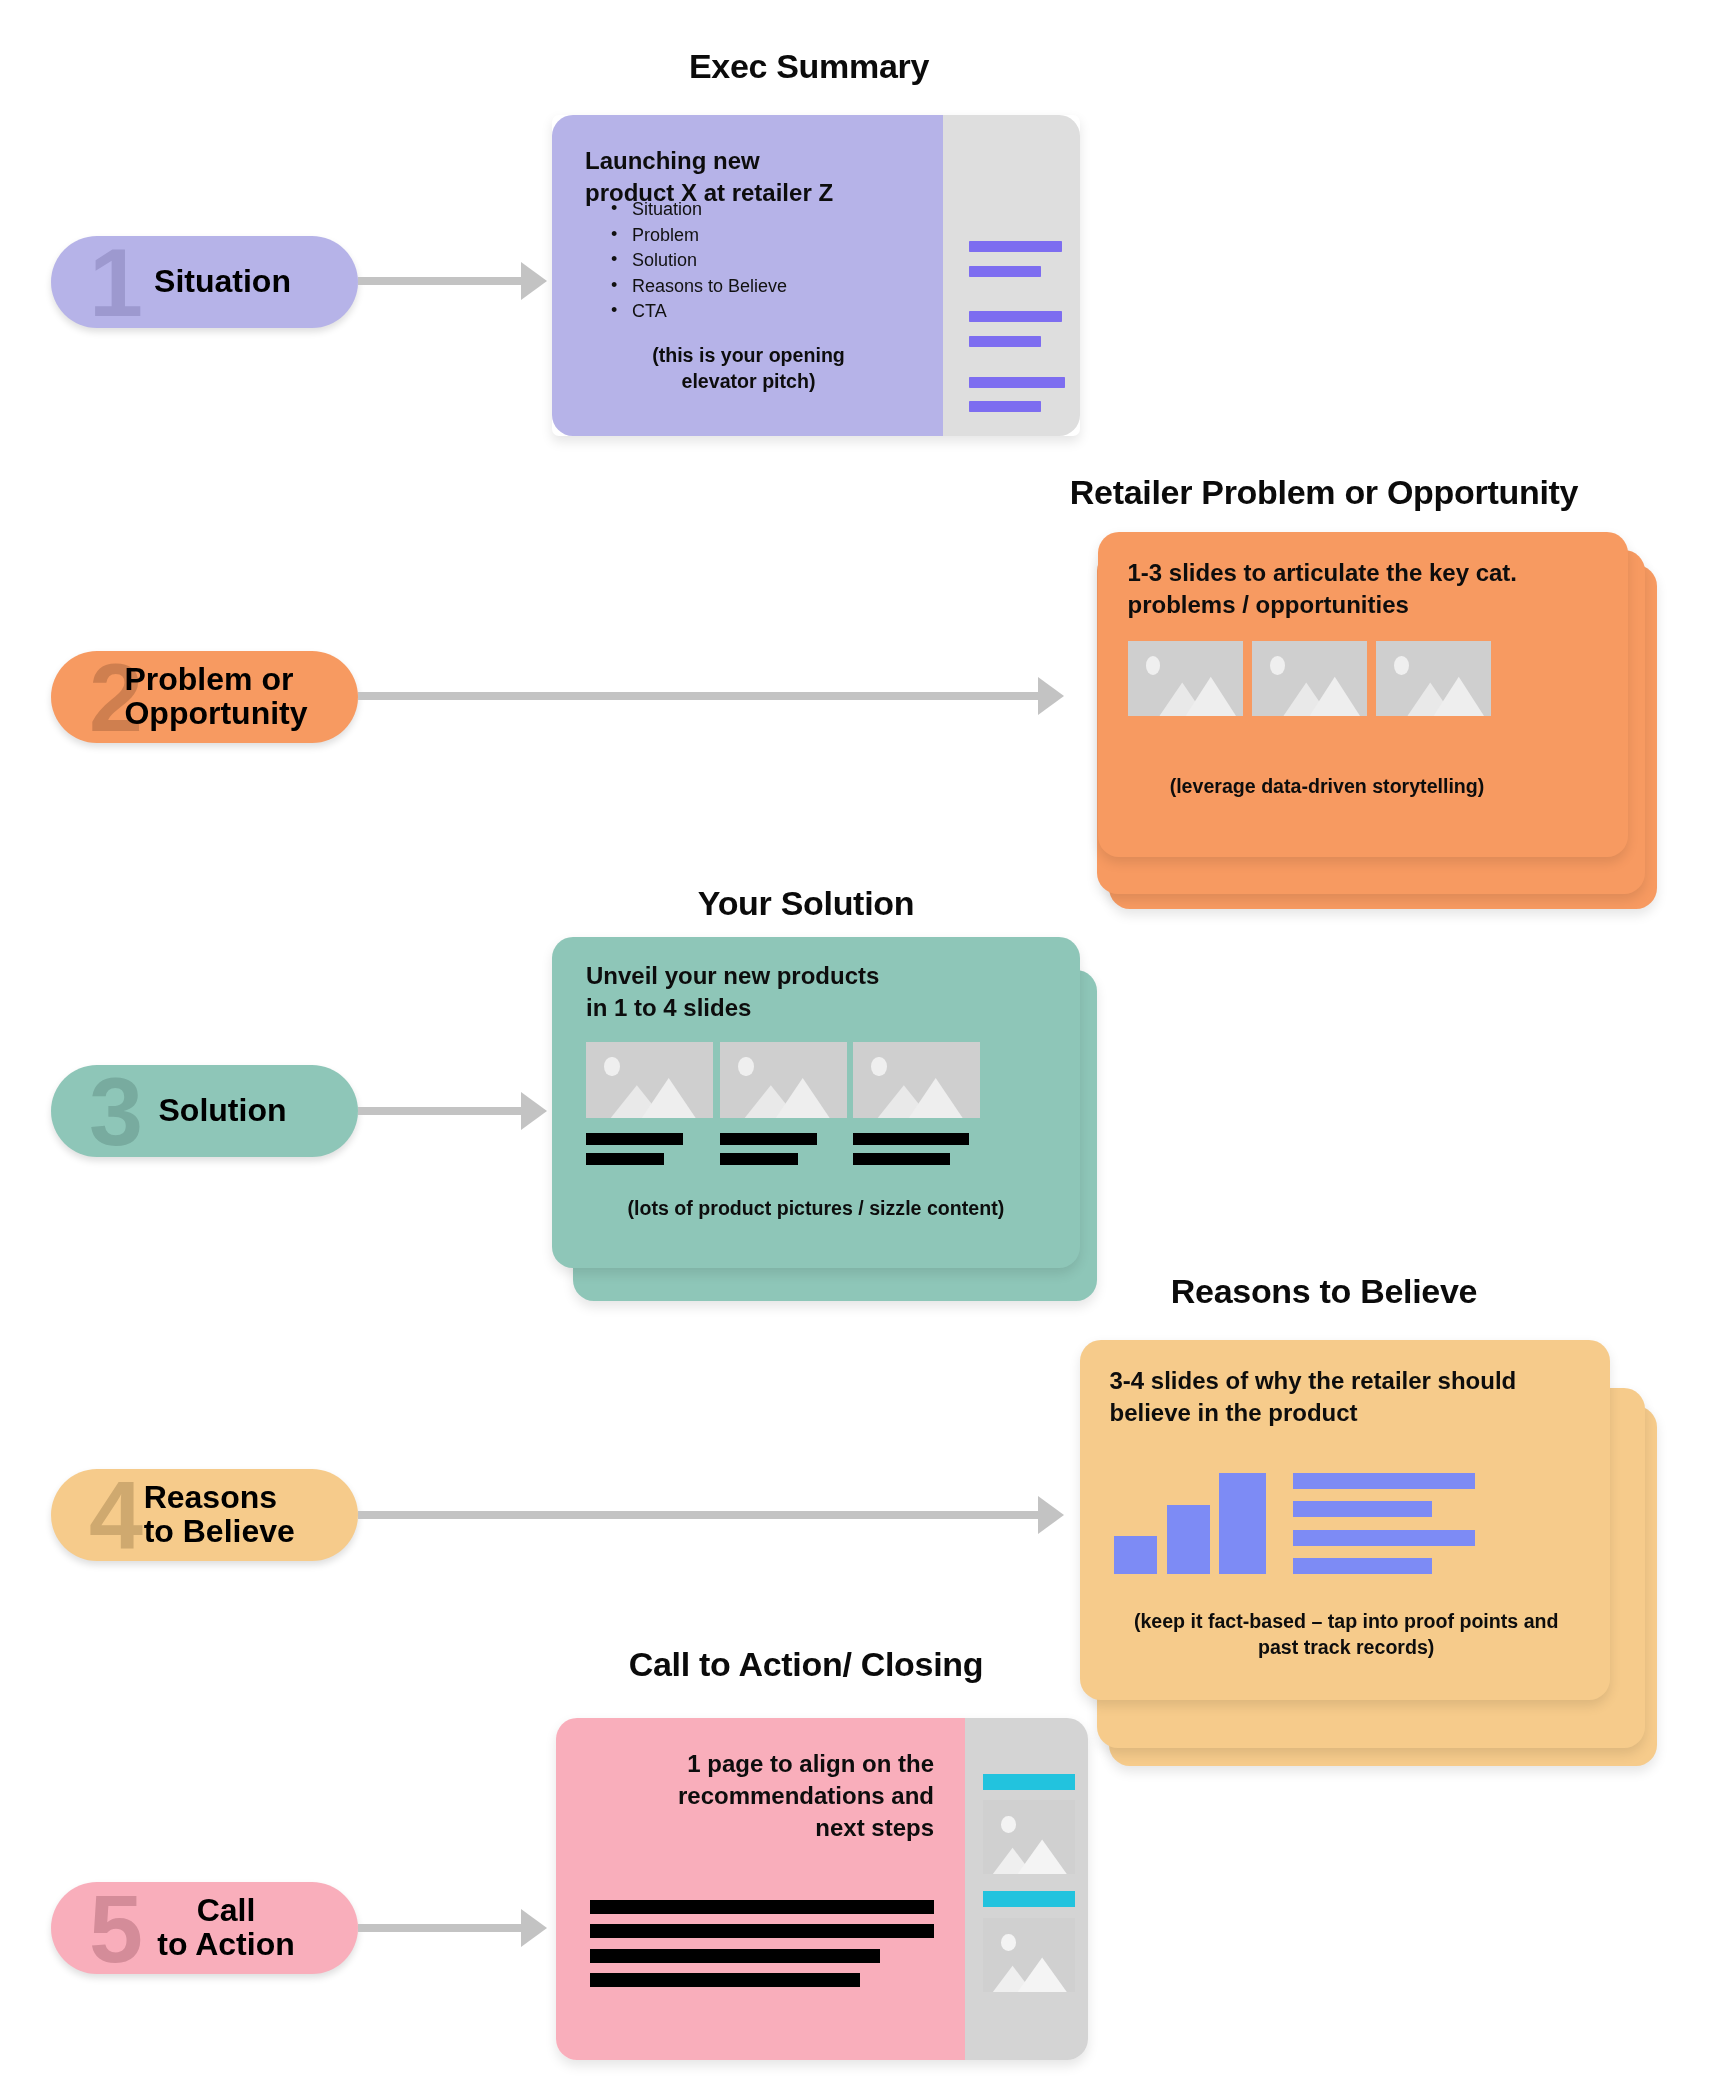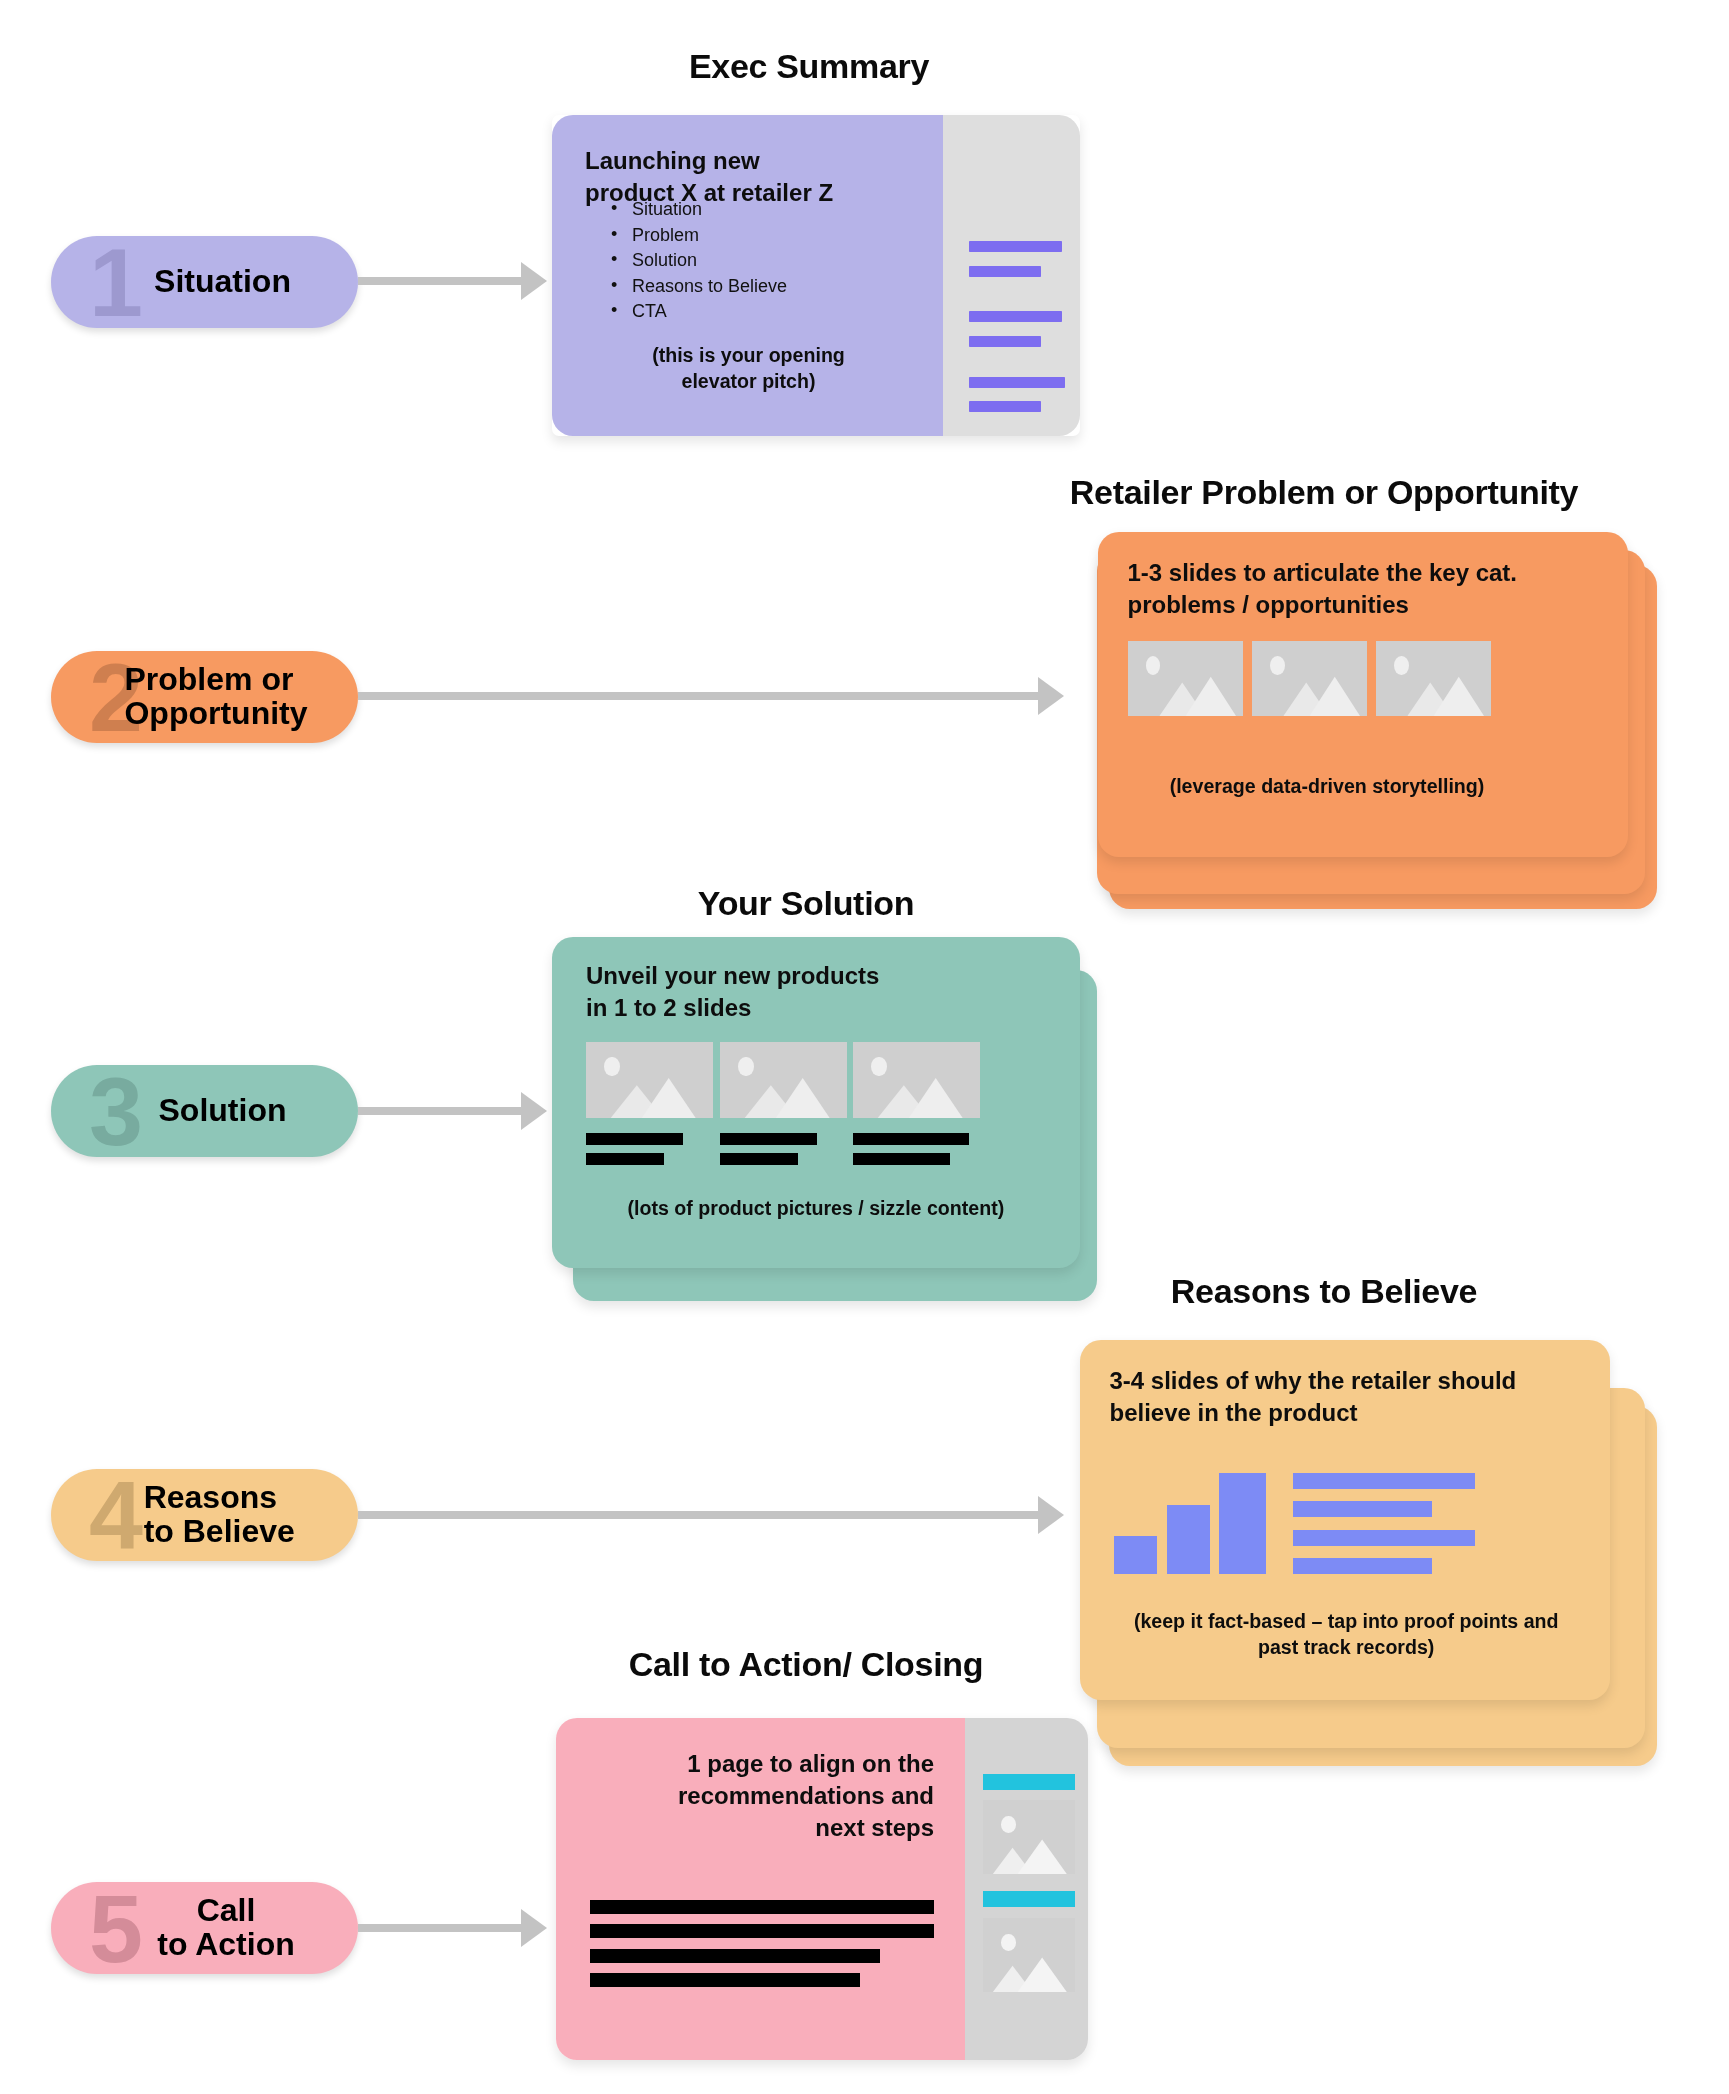--- a/index.html
+++ b/index.html
@@ -239,21 +239,21 @@
       </svg>
     </div>
 
     <div class="card-note" style="left:0px; top:241px; width:458px;">(leverage data-driven storytelling)</div>
   </div>
 
   <div class="stack-layer" style="left:573px; top:970px; width:524px; height:331px; background:#8ec6b8;"></div>
   <div class="card-note" style="left:573px; top:1219px; width:491px; color:rgba(0,0,0,0.78);">(lots of product pictures / sizzle content)</div>
   <div class="card" style="left:552px; top:937px; width:528px; height:331px; background:#8ec6b8;">
     <div class="card-title" style="left:34px; top:23px; width:458px;">Unveil your new products
-in 1 to 2 slides</div>
+in 1 to 4 slides</div>
 
     <div class="ph" style="left:34px; top:105px; width:127px; height:76px;">
       <div class="sun" style="left:18px; top:14.7px; width:15.5px; height:19.6px;"></div>
       <svg width="127" height="76" style="position:absolute;left:0;top:0;" viewBox="0 0 155 93">
         <polygon points="30,93 62,53 94,93" fill="#e9e9e9"></polygon>
         <polygon points="68,93 101,44 134,93" fill="#eeeeee"></polygon>
       </svg>
     </div>
     <div class="blackbar" style="left:34px; top:196px; width:97px; height:11.5px;"></div>
     <div class="blackbar" style="left:34px; top:216px; width:78px; height:11.5px;"></div>

